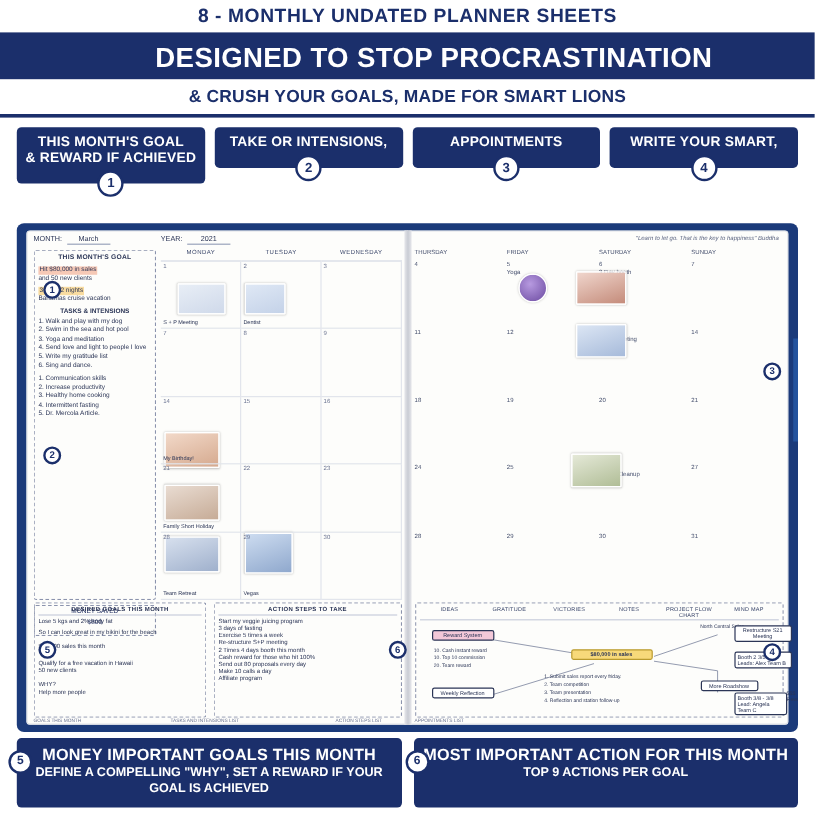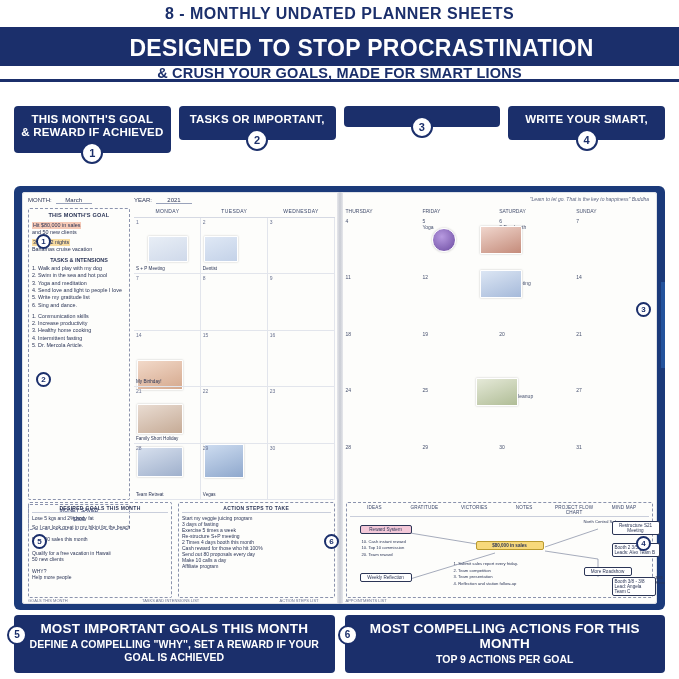--- a/index.html
+++ b/index.html
@@ -21,21 +21,21 @@
     border-bottom: 3px solid #1b2f6b;
     letter-spacing: .5px;
   }
   .hdr-top span { font-size:16px; font-weight:700; color:#1b2f6b; }
   .hdr-blue {
     background:#1b2f6b; color:#fff; height:36px;
     display:flex; align-items:center; justify-content:center;
   }
   .hdr-blue span { font-size:23px; font-weight:700; letter-spacing:.3px;margin-left:44px; }
   .hdr-sub {
-    height:16px; display:flex; align-items:center; justify-content:center;
+    height:32px; display:flex; align-items:center; justify-content:center;
     border-bottom: 3px solid #1b2f6b;
   }
   .hdr-sub span { font-size:14.5px; font-weight:700; color:#1b2f6b; letter-spacing:.2px;}
 
   
   .badges {
     position:absolute; top:106px; left:0; width:679px; height:72px;
     display:flex; gap:8px; padding:0 14px; align-items:flex-start;
   }
   .badge {
@@ -167,24 +167,25 @@
     <span>&amp; CRUSH YOUR GOALS, MADE FOR SMART LIONS</span>
   </div>
 
   <div class="badges">
     <div class="badge">
       <span class="l1">THIS MONTH'S GOAL</span>
       <span class="l2">&amp; REWARD IF ACHIEVED</span>
       <span class="num">1</span>
     </div>
     <div class="badge">
-      <span class="l1">TASKS OR IMPORTANT,</span>
+      <span class="l1">TAKE OR INTENSIONS,</span>
       <span class="num">2</span>
     </div>
     <div class="badge">
+      <span class="l1">APPOINTMENTS</span>
       <span class="num">3</span>
     </div>
     <div class="badge">
       <span class="l1">WRITE YOUR SMART,</span>
       <span class="num">4</span>
     </div>
   </div>
 
   <div class="planner">
     <div class="spread">
@@ -494,23 +495,23 @@
     <div class="cnum" style="left:22px; top:186px;">2</div>
     <div class="cnum" style="right:14px; top:116px;">3</div>
     <div class="cnum" style="right:14px; top:350px;">4</div>
     <div class="cnum" style="left:18px; top:348px;">5</div>
     <div class="cnum" style="left:310px; top:348px;">6</div>
   </div>
 
   <div class="footer">
     <div class="fbadge">
       <span class="fnum">5</span>
-      <span class="t1">MOST IMPORTANT GOALS THIS MONTH</span>
+      <span class="t1">MONEY IMPORTANT GOALS THIS MONTH</span>
       <span class="t2">DEFINE A COMPELLING "WHY", SET A REWARD IF YOUR GOAL IS ACHIEVED</span>
     </div>
     <div class="fbadge">
       <span class="fnum">6</span>
-      <span class="t1">MOST COMPELLING ACTIONS FOR THIS MONTH</span>
+      <span class="t1">MOST IMPORTANT ACTION FOR THIS MONTH</span>
       <span class="t2">TOP 9 ACTIONS PER GOAL</span>
     </div>
   </div>
 
 </div>
 
 </body></html>

